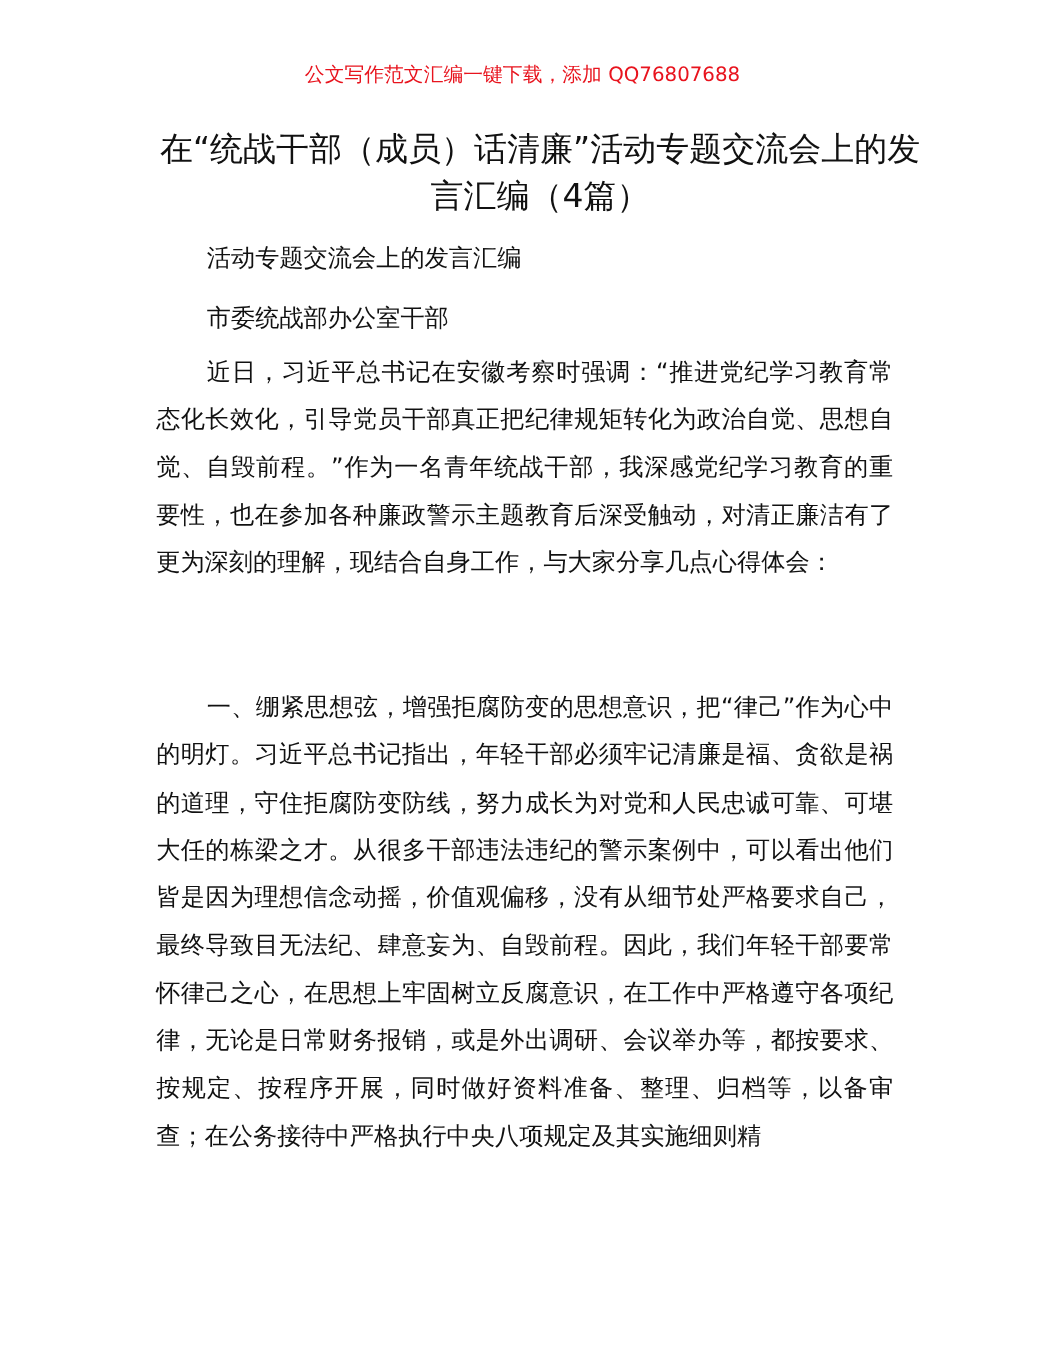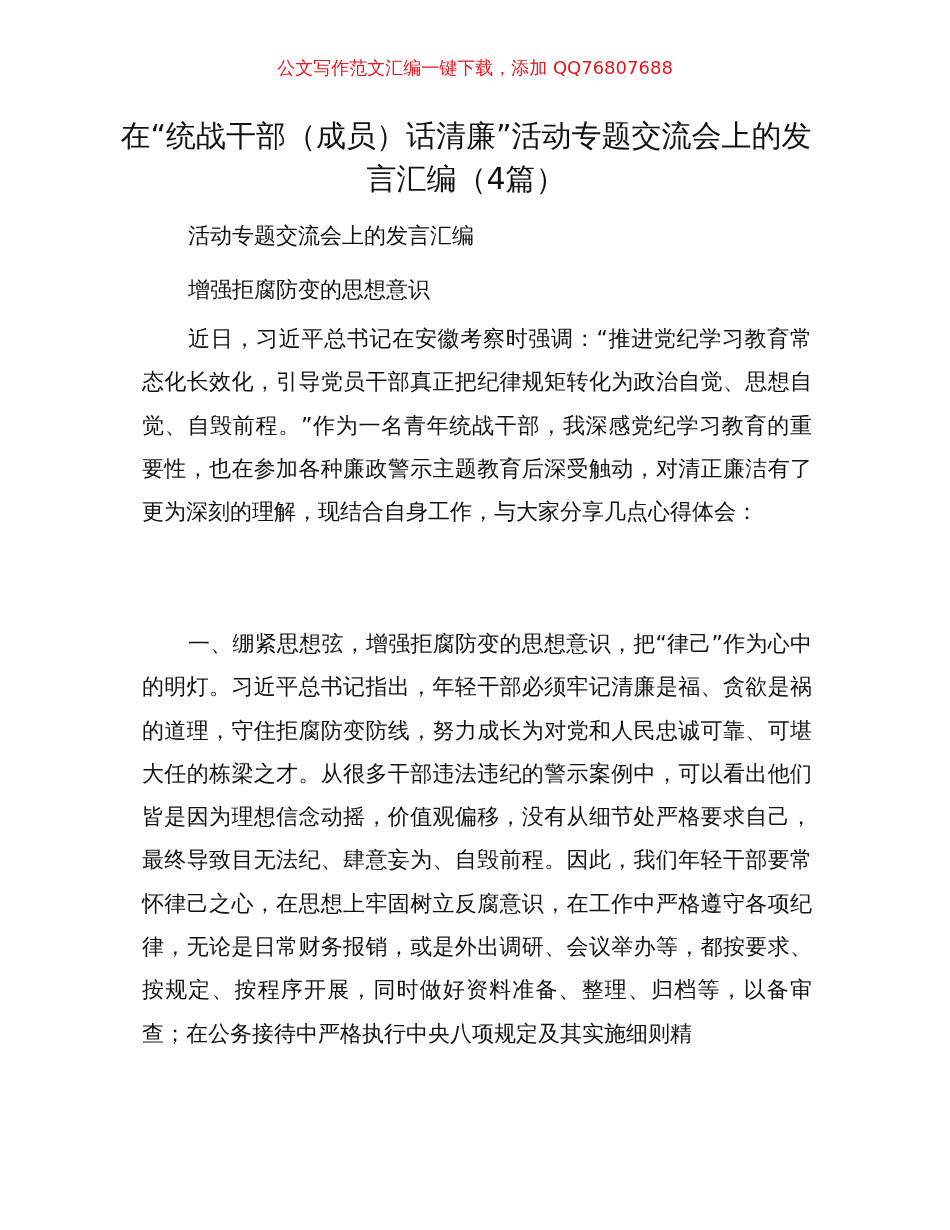--- a/index.html
+++ b/index.html
@@ -1,35 +1,35 @@
 <!DOCTYPE html>
 <html><head>
 <meta charset="utf-8">
 <style>
   html, body { margin: 0; padding: 0; background: #ffffff; }
   body { width: 950px; height: 1230px; position: relative; overflow: hidden;
          font-family: "DejaVu Sans", "Liberation Sans", sans-serif; color: #1a1a1a; }
   .header-note { position: absolute; top: 56px; left: 0; width: 950px; text-align: center;
                  font-size: 18px; color: #e8141e; letter-spacing: 0px; }
-  .title { position: absolute; top: 114px; left: 111px; width: 710px; text-align: center;
+  .title { position: absolute; top: 114px; left: 136px; width: 710px; text-align: center;
            font-size: 30px; line-height: 43px; color: #111; }
   .para { position: absolute; left: 142px; width: 670px; font-size: 22px; line-height: 43.3px;
           text-align: justify; text-justify: inter-character; margin: 0; color: #111; }
   .indent { text-indent: 46px; }
   .subtitle { top: 214px; }
   .author { top: 268px; }
   .p1 { top: 317px; }
   .p2 { top: 622px; }
 </style>
 </head>
 <body>
 
 <div class="header-note">公文写作范文汇编一键下载，添加 QQ76807688</div>
 
 <div class="title">在“统战干部（成员）话清廉”活动专题交流会上的发言汇编（4篇）</div>
 
 <p class="para indent subtitle">活动专题交流会上的发言汇编</p>
 
-<p class="para indent author">增强拒腐防变的思想意识</p>
+<p class="para indent author">市委统战部办公室干部</p>
 
 <p class="para indent p1">近日，习近平总书记在安徽考察时强调：“推进党纪学习教育常态化长效化，引导党员干部真正把纪律规矩转化为政治自觉、思想自觉、自毁前程。”作为一名青年统战干部，我深感党纪学习教育的重要性，也在参加各种廉政警示主题教育后深受触动，对清正廉洁有了更为深刻的理解，现结合自身工作，与大家分享几点心得体会：</p>
 
 <p class="para indent p2">一、绷紧思想弦，增强拒腐防变的思想意识，把“律己”作为心中的明灯。习近平总书记指出，年轻干部必须牢记清廉是福、贪欲是祸的道理，守住拒腐防变防线，努力成长为对党和人民忠诚可靠、可堪大任的栋梁之才。从很多干部违法违纪的警示案例中，可以看出他们皆是因为理想信念动摇，价值观偏移，没有从细节处严格要求自己，最终导致目无法纪、肆意妄为、自毁前程。因此，我们年轻干部要常怀律己之心，在思想上牢固树立反腐意识，在工作中严格遵守各项纪律，无论是日常财务报销，或是外出调研、会议举办等，都按要求、按规定、按程序开展，同时做好资料准备、整理、归档等，以备审查；在公务接待中严格执行中央八项规定及其实施细则精</p>
 
 </body></html>

